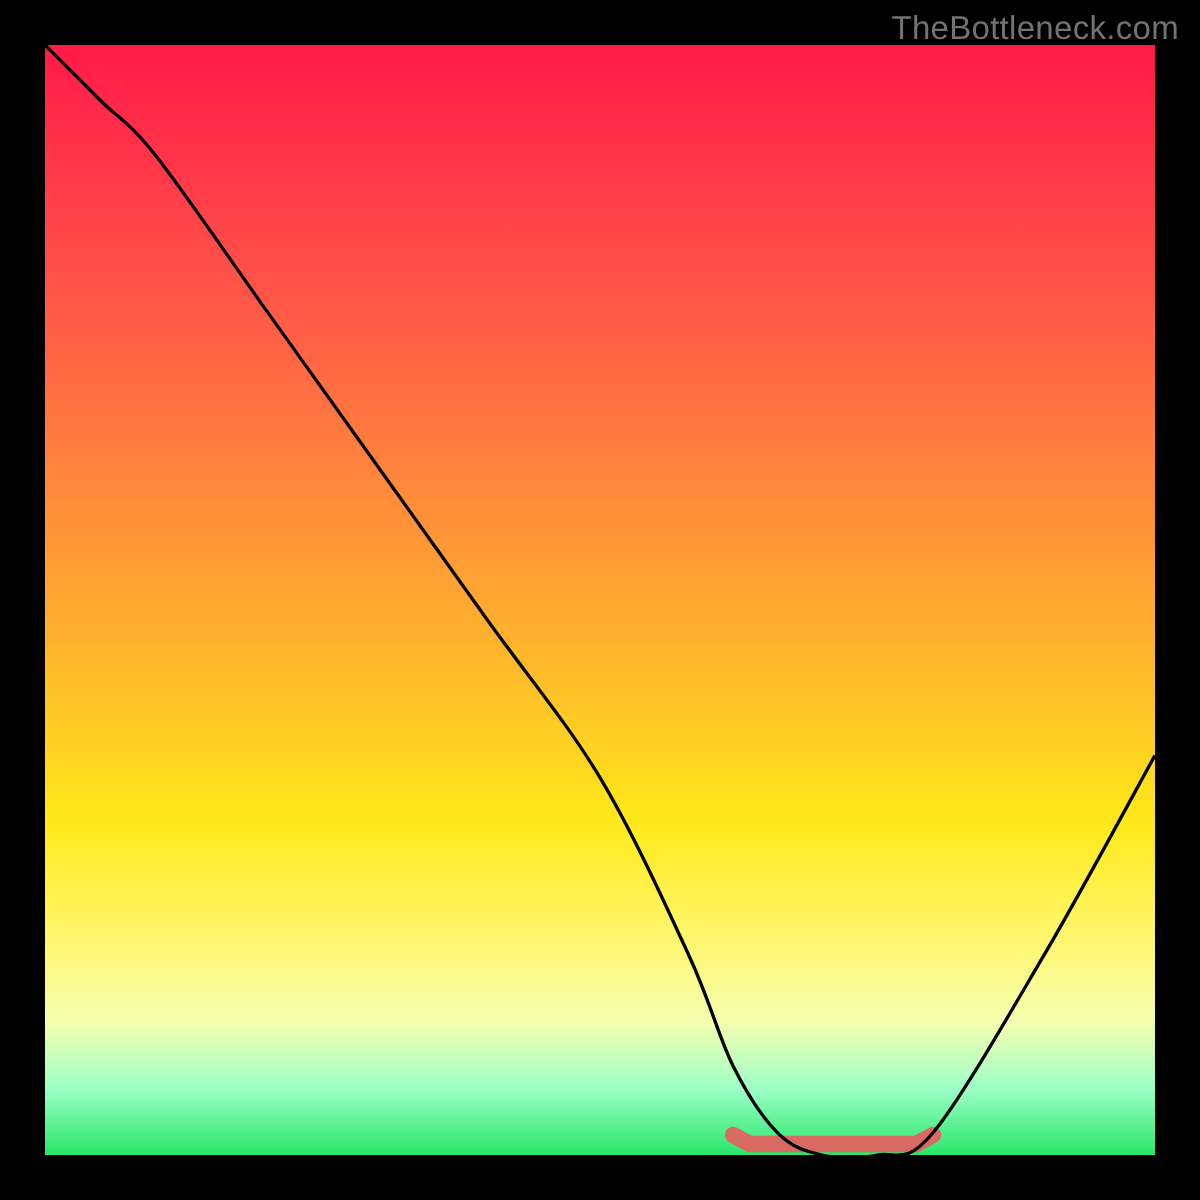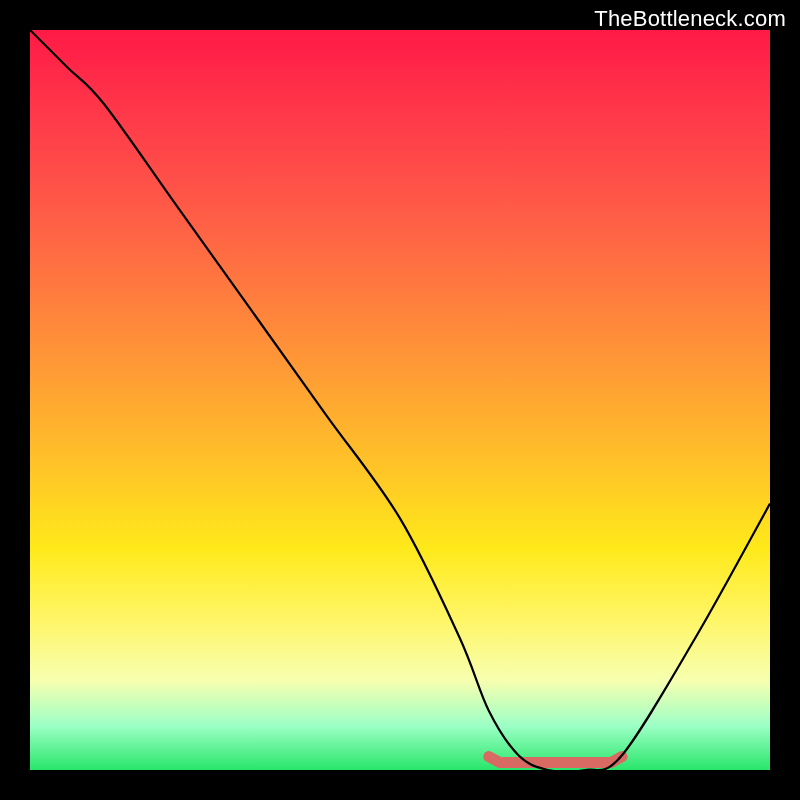--- a/index.html
+++ b/index.html
@@ -8,21 +8,21 @@
     height: 800px;
     background: #000;
     position: relative;
     font-family: Arial, sans-serif;
     overflow: hidden;
   }
   .watermark {
     position: absolute;
     top: 6px;
     right: 14px;
-    color: #ffffff;
+    color: #737373;
     font-size: 22px;
     font-weight: 500;
     z-index: 10;
     letter-spacing: 0.2px;
   }
   .plot-area {
     position: absolute;
     left: 30px;
     top: 30px;
     width: 740px;

